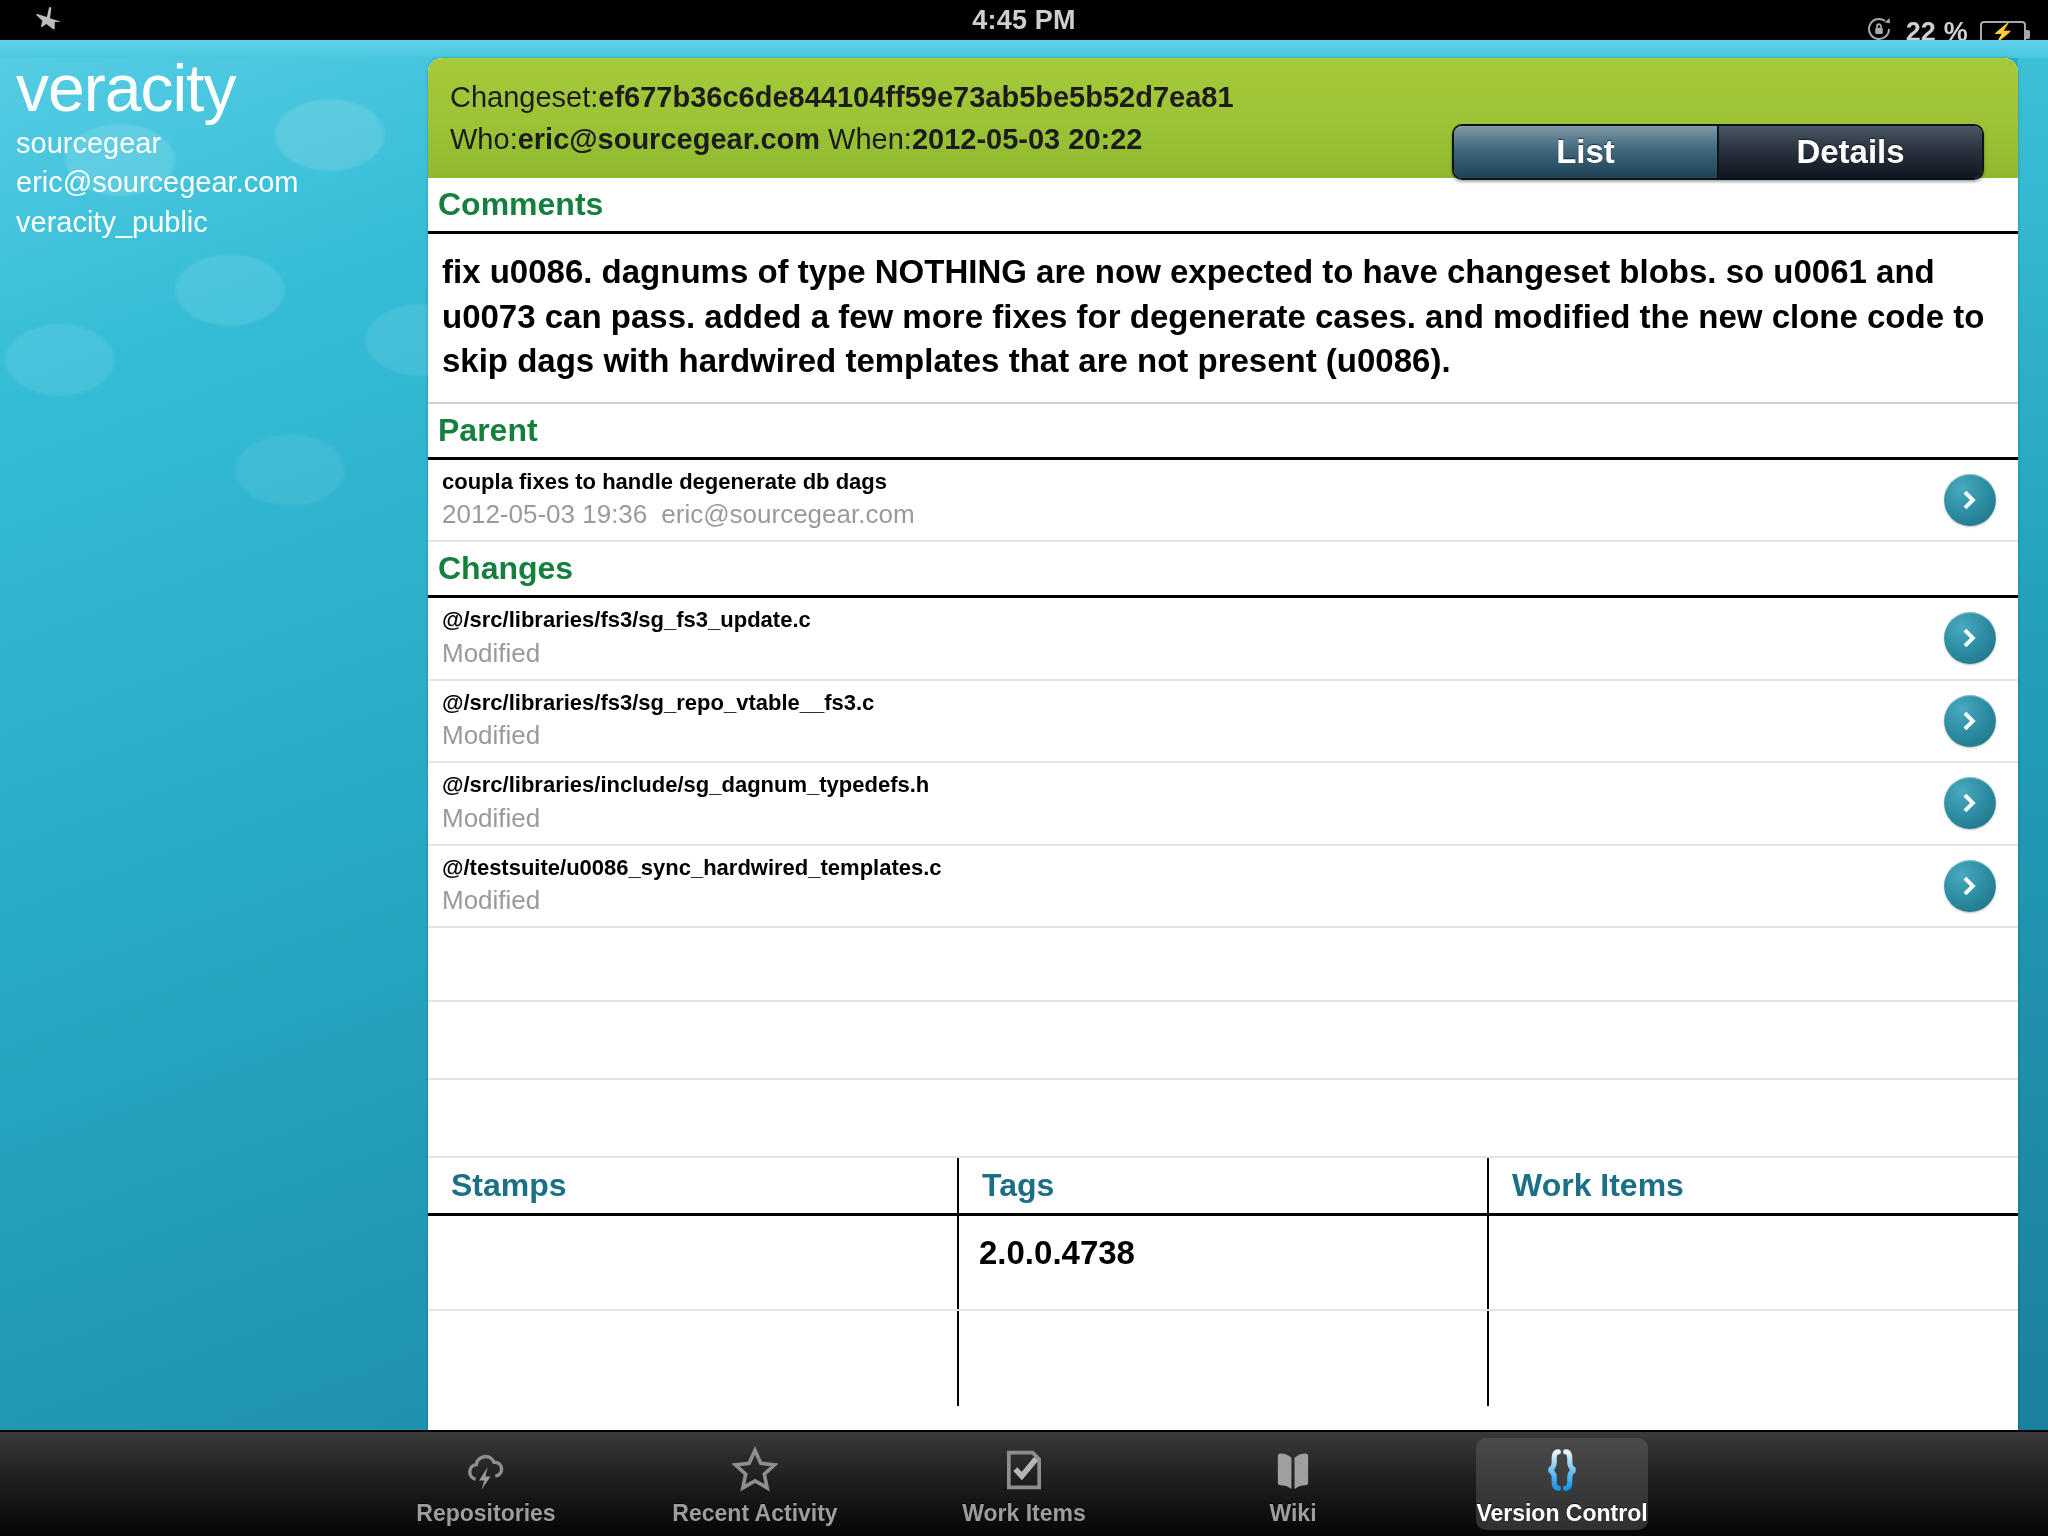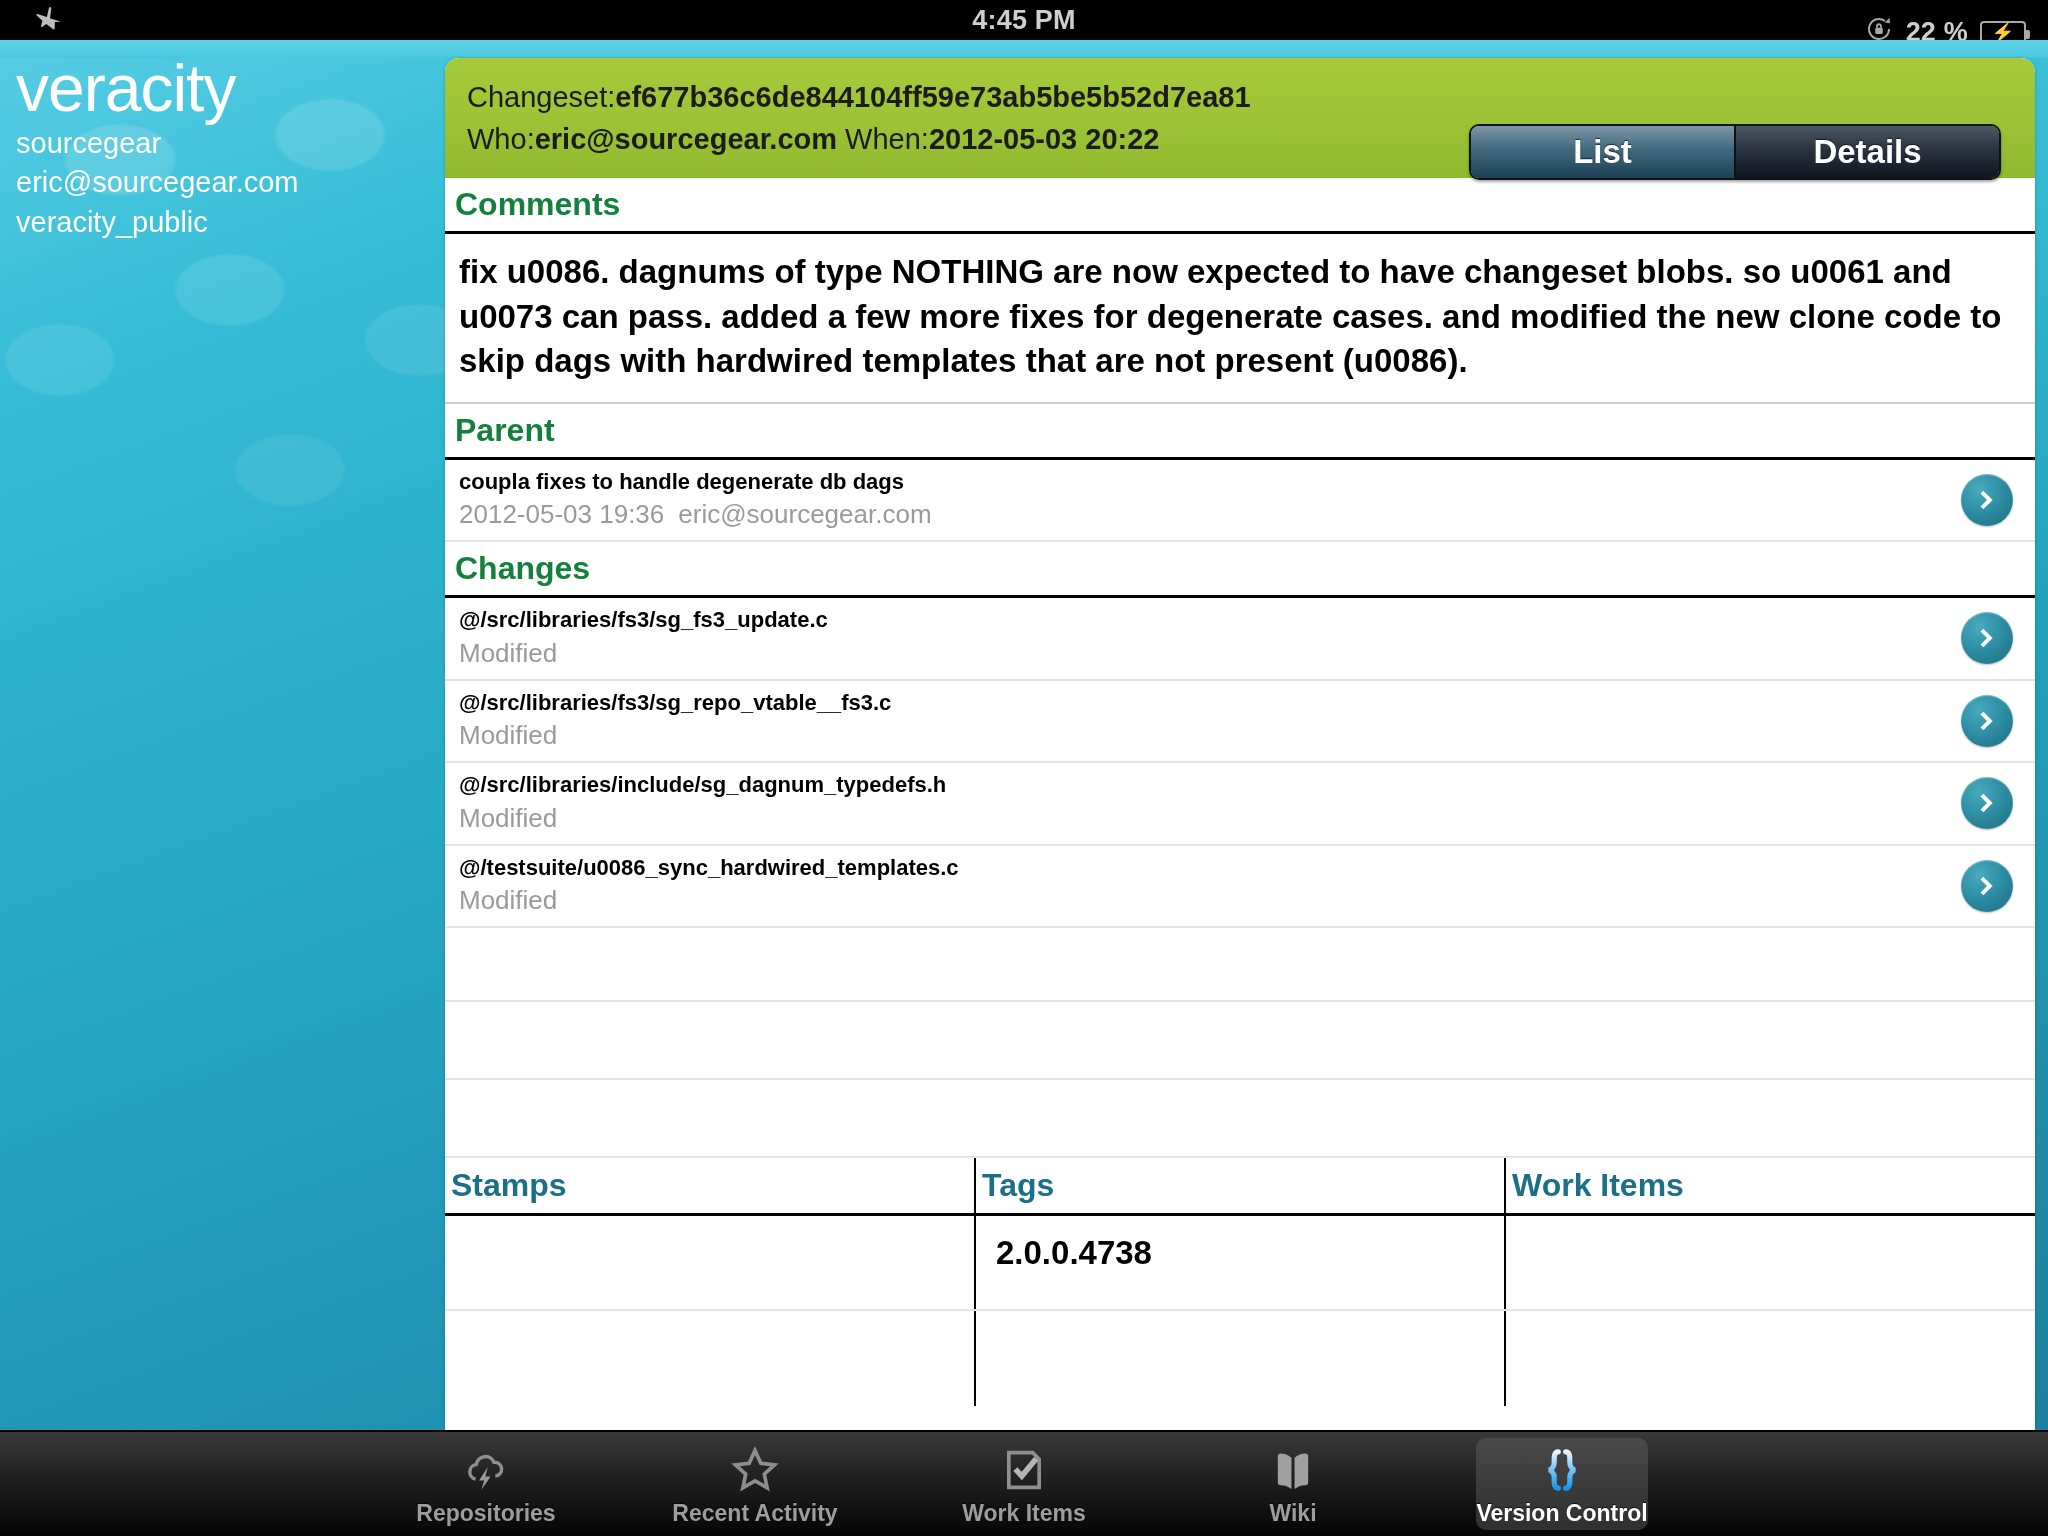--- a/index.html
+++ b/index.html
@@ -60,21 +60,21 @@
   
   .brand{ position:absolute; left:16px; top:14px; width:400px; }
   .brand-title{
     color:#fff; font-size:66px; font-weight:normal; line-height:1.05;
     letter-spacing:-1px;
   }
   .brand-sub{ color:#fff; font-size:29px; line-height:1.28; margin-top:2px; }
 
   
   .panel{
-    position:absolute; left:445px; top:18px; width:1590px; height:1412px;
+    position:absolute; left:428px; top:18px; width:1590px; height:1412px;
     background:#fff;
     border-radius:14px 14px 0 0;
     overflow:hidden;
     box-shadow:0 0 3px rgba(0,0,0,.25);
   }
 
   
   .gheader{
     position:relative; height:120px; width:100%;
     background:linear-gradient(180deg,#a5c93a 0%,#9cc336 55%,#8fb92f 100%);
@@ -137,21 +137,21 @@
   }
   .chev svg{ display:block; }
 
   .row.blank{ height:74px; }
   .row.blank-tall{ height:78px; }
 
   
   .btable{ width:100%; border-collapse:collapse; table-layout:fixed; }
   .btable th{
     text-align:left; color:#1b6f87; font-size:32px; font-weight:bold;
-    padding:8px 0 8px 6px; height:56px;
+    padding:8px 0 8px 23px; height:56px;
     border-bottom:3px solid #000; border-right:2px solid #000;
     background:#fff;
   }
   .btable th:last-child{ border-right:none; }
   .btable td{
     height:96px; vertical-align:top;
     padding:18px 0 0 20px;
     font-size:33px; font-weight:bold; color:#000;
     border-right:2px solid #000; border-bottom:2px solid #e3e3e3;
     background:#fff;

